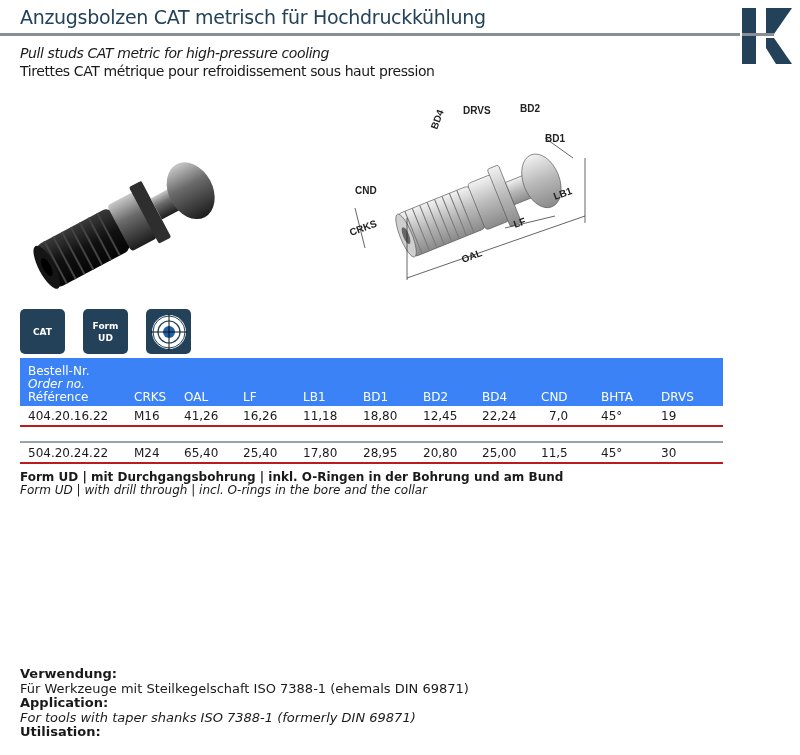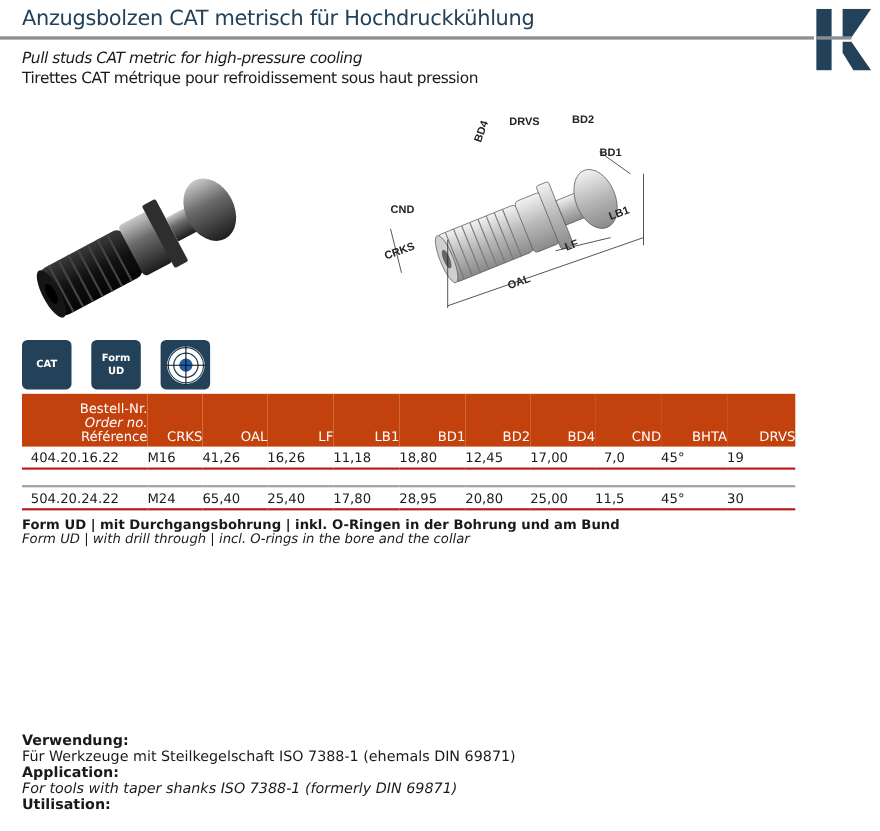--- a/index.html
+++ b/index.html
@@ -33,21 +33,21 @@
     display:flex; align-items:center; justify-content:center; text-align:center;
     font-size:9px; font-weight:bold; line-height:12px; font-family:"DejaVu Sans", sans-serif;
   }
   .badge .l { display:block; }
 
   .spec-table {
     position:absolute; left:20px; top:358px; width:703px;
     border-collapse:collapse; font-family:"DejaVu Sans", sans-serif; font-size:12px;
   }
   .spec-table thead th {
-    background:#c2410c; color:#fff; font-weight:normal; text-align:right;
+    background:#3b82f6; color:#fff; font-weight:normal; text-align:left;
     vertical-align:bottom; padding:0 0 2px 0; height:46px;
   }
   .spec-table thead th:first-child { padding-left:8px; line-height:13px; }
   .spec-table tbody td { padding:2px 0 1px 0; height:16px; border-bottom:2px solid #b91c1c; }
   .spec-table tbody td:first-child { padding-left:8px; }
   .spec-table tbody tr.spacer td { height:14px; border-bottom:2px solid #9aa3ab; padding:0; }
   .hdr-line { display:block; }
   .it { font-style:italic; }
 
   .notes { position:absolute; left:20px; top:471px; font-size:12px; line-height:13px; font-family:"DejaVu Sans", sans-serif; }
@@ -210,21 +210,21 @@
   </thead>
   <tbody>
     <tr>
       <td>404.20.16.22</td>
       <td>M16</td>
       <td>41,26</td>
       <td>16,26</td>
       <td>11,18</td>
       <td>18,80</td>
       <td>12,45</td>
-      <td>17,00</td>
+      <td>22,24</td>
       <td style="padding-left:8px">7,0</td>
       <td>45°</td>
       <td>19</td>
     </tr>
     <tr class="spacer">
       <td colspan="11"></td>
     </tr>
     <tr>
       <td>504.20.24.22</td>
       <td>M24</td>

